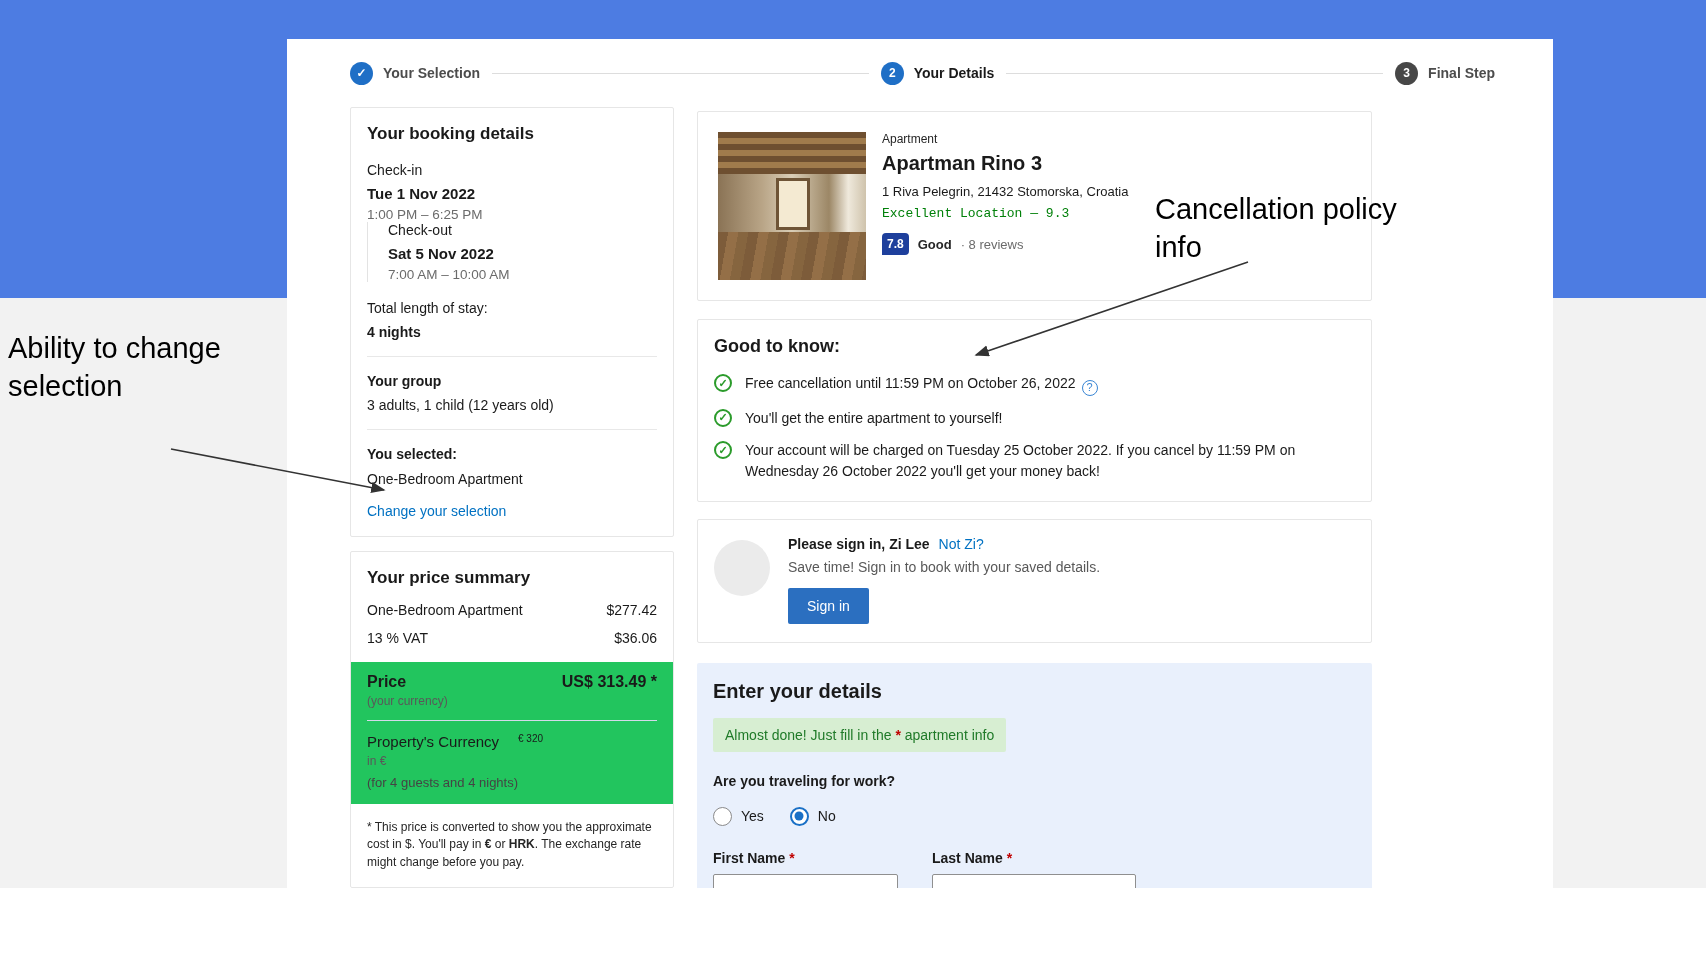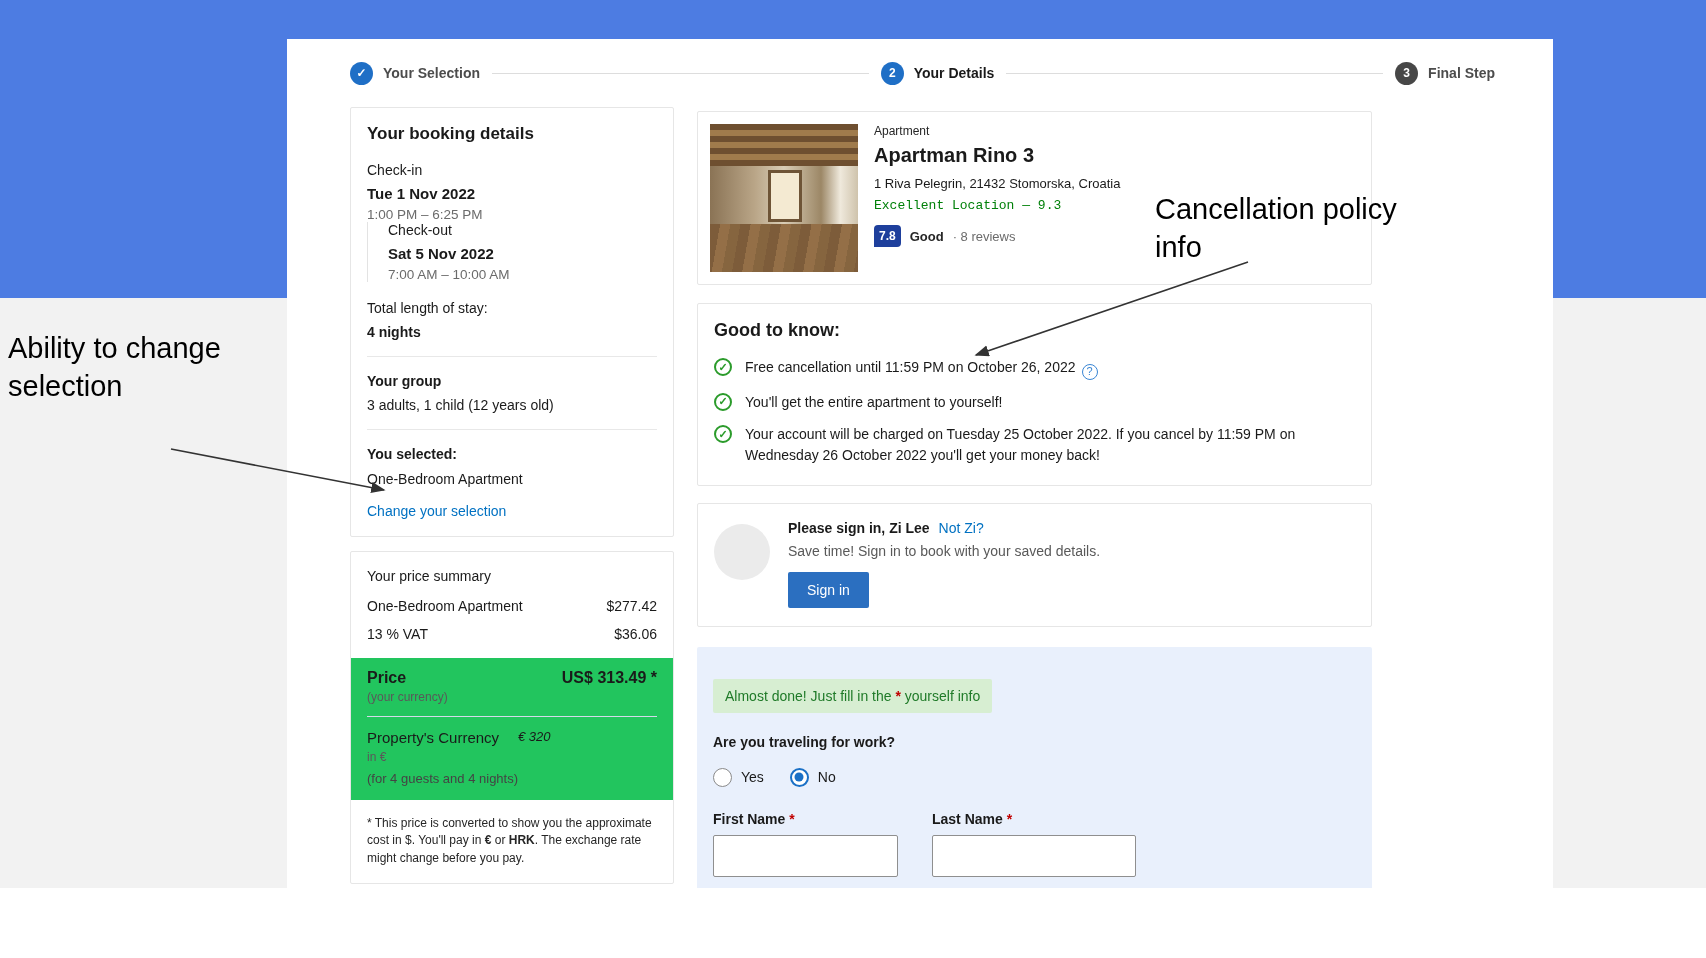--- a/index.html
+++ b/index.html
@@ -48,38 +48,38 @@
   .stay-value { font-size:14px; font-weight:bold; margin-top:8px; }
   .rule { border:none; border-top:1px solid #e8e8e8; margin:16px 0; }
   .grp-label { font-size:14px; font-weight:bold; }
   .grp-value { font-size:14px; margin-top:8px; }
   .sel-label { font-size:14px; font-weight:bold; }
   .sel-value { font-size:14px; margin-top:9px; }
   .change-link { display:inline-block; font-size:14px; color:#0071c2; margin-top:16px; cursor:pointer; }
 
   
   .price-card { margin-top:14px; padding-bottom:16px; }
-  .ps-title { font-size:14px; font-weight:normal; margin-bottom:14px; }
+  .ps-title { font-size:17px; font-weight:bold; margin-bottom:14px; }
   .ps-row { display:flex; justify-content:space-between; font-size:14px; margin-top:12px; }
   .highlight { background:#22c55e; margin:16px -16px 0; padding:11px 16px 14px; }
   .hl-top { display:flex; justify-content:space-between; align-items:flex-start; }
   .hl-price-label { font-size:16px; font-weight:bold; }
   .hl-price-sub { font-size:12px; color:#595959; margin-top:3px; }
   .hl-price-value { font-size:16px; font-weight:bold; }
   .hl-div { border:none; border-top:1px solid #d4daea; margin:12px 0; }
   .hl-prop { display:flex; justify-content:flex-start; }
   .hl-prop-label { font-size:15px; }
-  .hl-prop-value { font-size:13px;font-style:italic; }
+  .hl-prop-value { font-size:10px; }
   .hl-prop-sub { font-size:12px; color:#595959; margin-top:4px; }
   .hl-prop-sub2 { font-size:13px; color:#444; margin-top:7px; }
   .disclaimer { font-size:12px; line-height:1.45; margin-top:15px; color:#262626; }
   .disclaimer b { font-weight:bold; }
 
   
-  .apt-card { margin-top:4px; display:flex; gap:16px; padding:12px; }
+  .apt-card { margin-top:4px; display:flex; gap:16px; padding:20px; }
   .photo { width:148px; height:148px; flex:none; position:relative; overflow:hidden; background:#c9a876; }
   .photo .ceiling { position:absolute; left:0; top:0; right:0; height:42px;
       background:repeating-linear-gradient(180deg,#6e4f30 0 6px,#a07b4c 6px 12px); }
   .photo .wall { position:absolute; left:0; top:42px; right:0; height:58px;
       background:linear-gradient(90deg,#8a7355 0%,#b9a587 30%,#d9cdb6 50%,#9c8766 75%,#efe9dc 88%,#cfc3ac 100%); }
   .photo .window { position:absolute; left:58px; top:46px; width:34px; height:52px; background:#f4ead2; border:3px solid #6e5436; }
   .photo .floor { position:absolute; left:0; bottom:0; right:0; height:48px;
       background:repeating-linear-gradient(100deg,#7d5c3a 0 10px,#946f47 10px 20px,#86653f 20px 30px); }
   .apt-type { font-size:12px; color:#262626; }
   .apt-name { font-size:20px; font-weight:bold; margin-top:6px; }
@@ -267,21 +267,22 @@
           <div class="si-title-row">
             <span class="si-title">Please sign in, Zi Lee</span>
             <a class="si-not">Not Zi?</a>
           </div>
           <div class="si-sub">Save time! Sign in to book with your saved details.</div>
           <button class="si-btn">Sign in</button>
         </div>
       </div>
 
       <div class="details-panel">
-        <div class="alert"><span>Almost done! Just fill in the </span><span class="req">*</span><span> yourself info</span></div>
+        <div class="dt-title">Enter your details</div>
+        <div class="alert"><span>Almost done! Just fill in the </span><span class="req">*</span><span> apartment info</span></div>
         <div class="work-q">Are you traveling for work?</div>
         <div class="radio-row">
           <span class="radio-opt">
             <span class="radio"></span>
             <span class="radio-label">Yes</span>
           </span>
           <span class="radio-opt">
             <span class="radio checked"></span>
             <span class="radio-label">No</span>
           </span>

